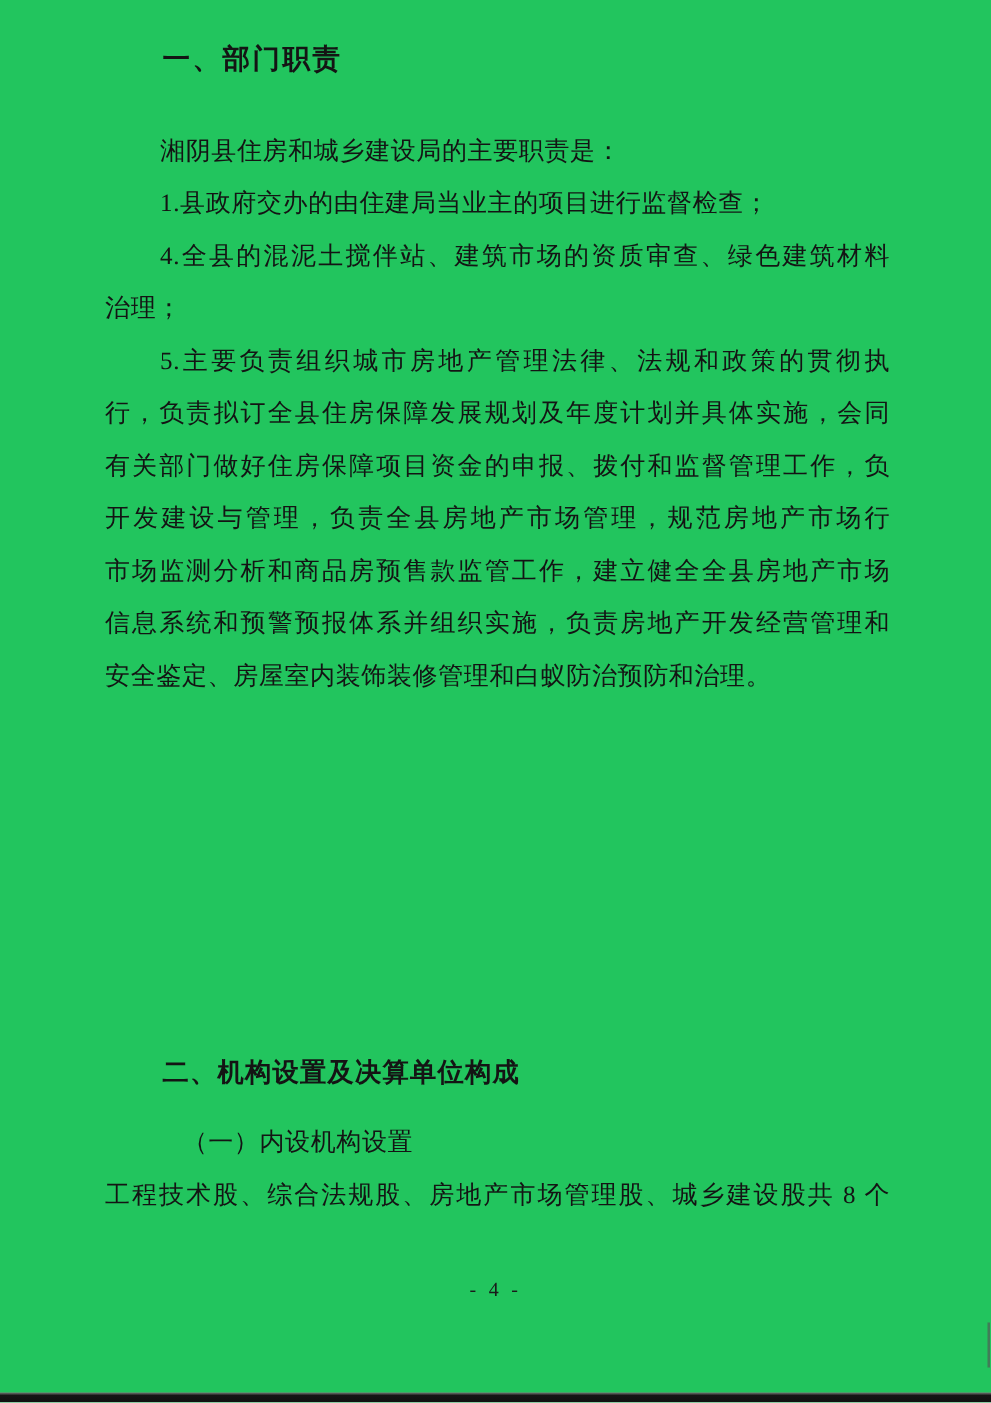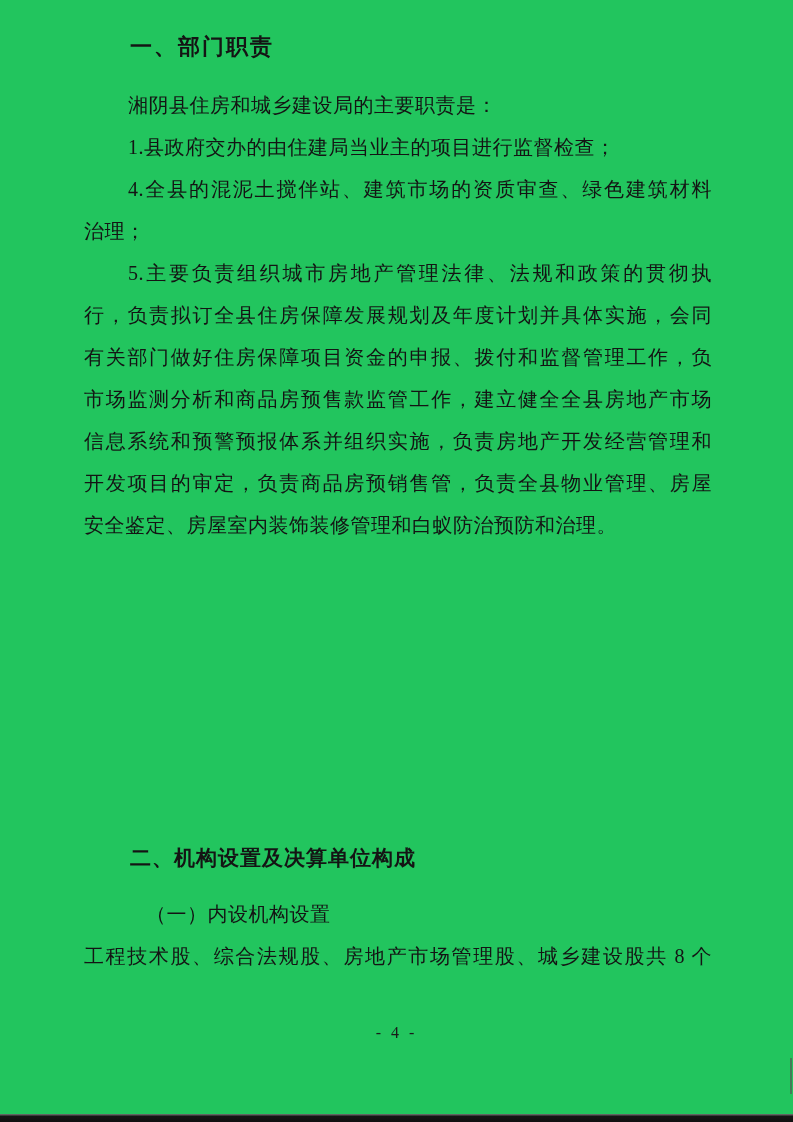--- a/index.html
+++ b/index.html
@@ -33,21 +33,21 @@
     font-size: 21px;
     font-weight: bold;
     letter-spacing: 1px;
     white-space: nowrap;
   }
   
   .body1 {
     position: absolute;
     left: 84px;
     right: 81px;
-    top: 84px;
+    top: 100px;
   }
   .sub {
     position: absolute;
     left: 102px;
     right: 81px;
     top: 893px;
   }
   .body2 {
     position: absolute;
     left: 84px;
@@ -106,23 +106,23 @@
   <div class="h1">一、部门职责</div>
 
   <div class="body1">
     <div class="line indent">湘阴县住房和城乡建设局的主要职责是：</div>
     <div class="line indent">1.县政府交办的由住建局当业主的项目进行监督检查；</div>
     <div class="line indent j">4.全县的混泥土搅伴站、建筑市场的资质审查、绿色建筑材料</div>
     <div class="line">治理；</div>
     <div class="line indent j">5.主要负责组织城市房地产管理法律、法规和政策的贯彻执</div>
     <div class="line j">行，负责拟订全县住房保障发展规划及年度计划并具体实施，会同</div>
     <div class="line j">有关部门做好住房保障项目资金的申报、拨付和监督管理工作，负</div>
+    <div class="line j">开发建设与管理，负责全县房地产市场管理，规范房地产市场行</div>
     <div class="line j">市场监测分析和商品房预售款监管工作，建立健全全县房地产市场</div>
     <div class="line j">信息系统和预警预报体系并组织实施，负责房地产开发经营管理和</div>
-    <div class="line j">开发项目的审定，负责商品房预销售管，负责全县物业管理、房屋</div>
     <div class="line">安全鉴定、房屋室内装饰装修管理和白蚁防治预防和治理。</div>
   </div>
 
   <div class="h2">二、机构设置及决算单位构成</div>
 
   <div class="sub">
     <div class="line indent">（一）内设机构设置</div>
   </div>
 
   <div class="body2">

